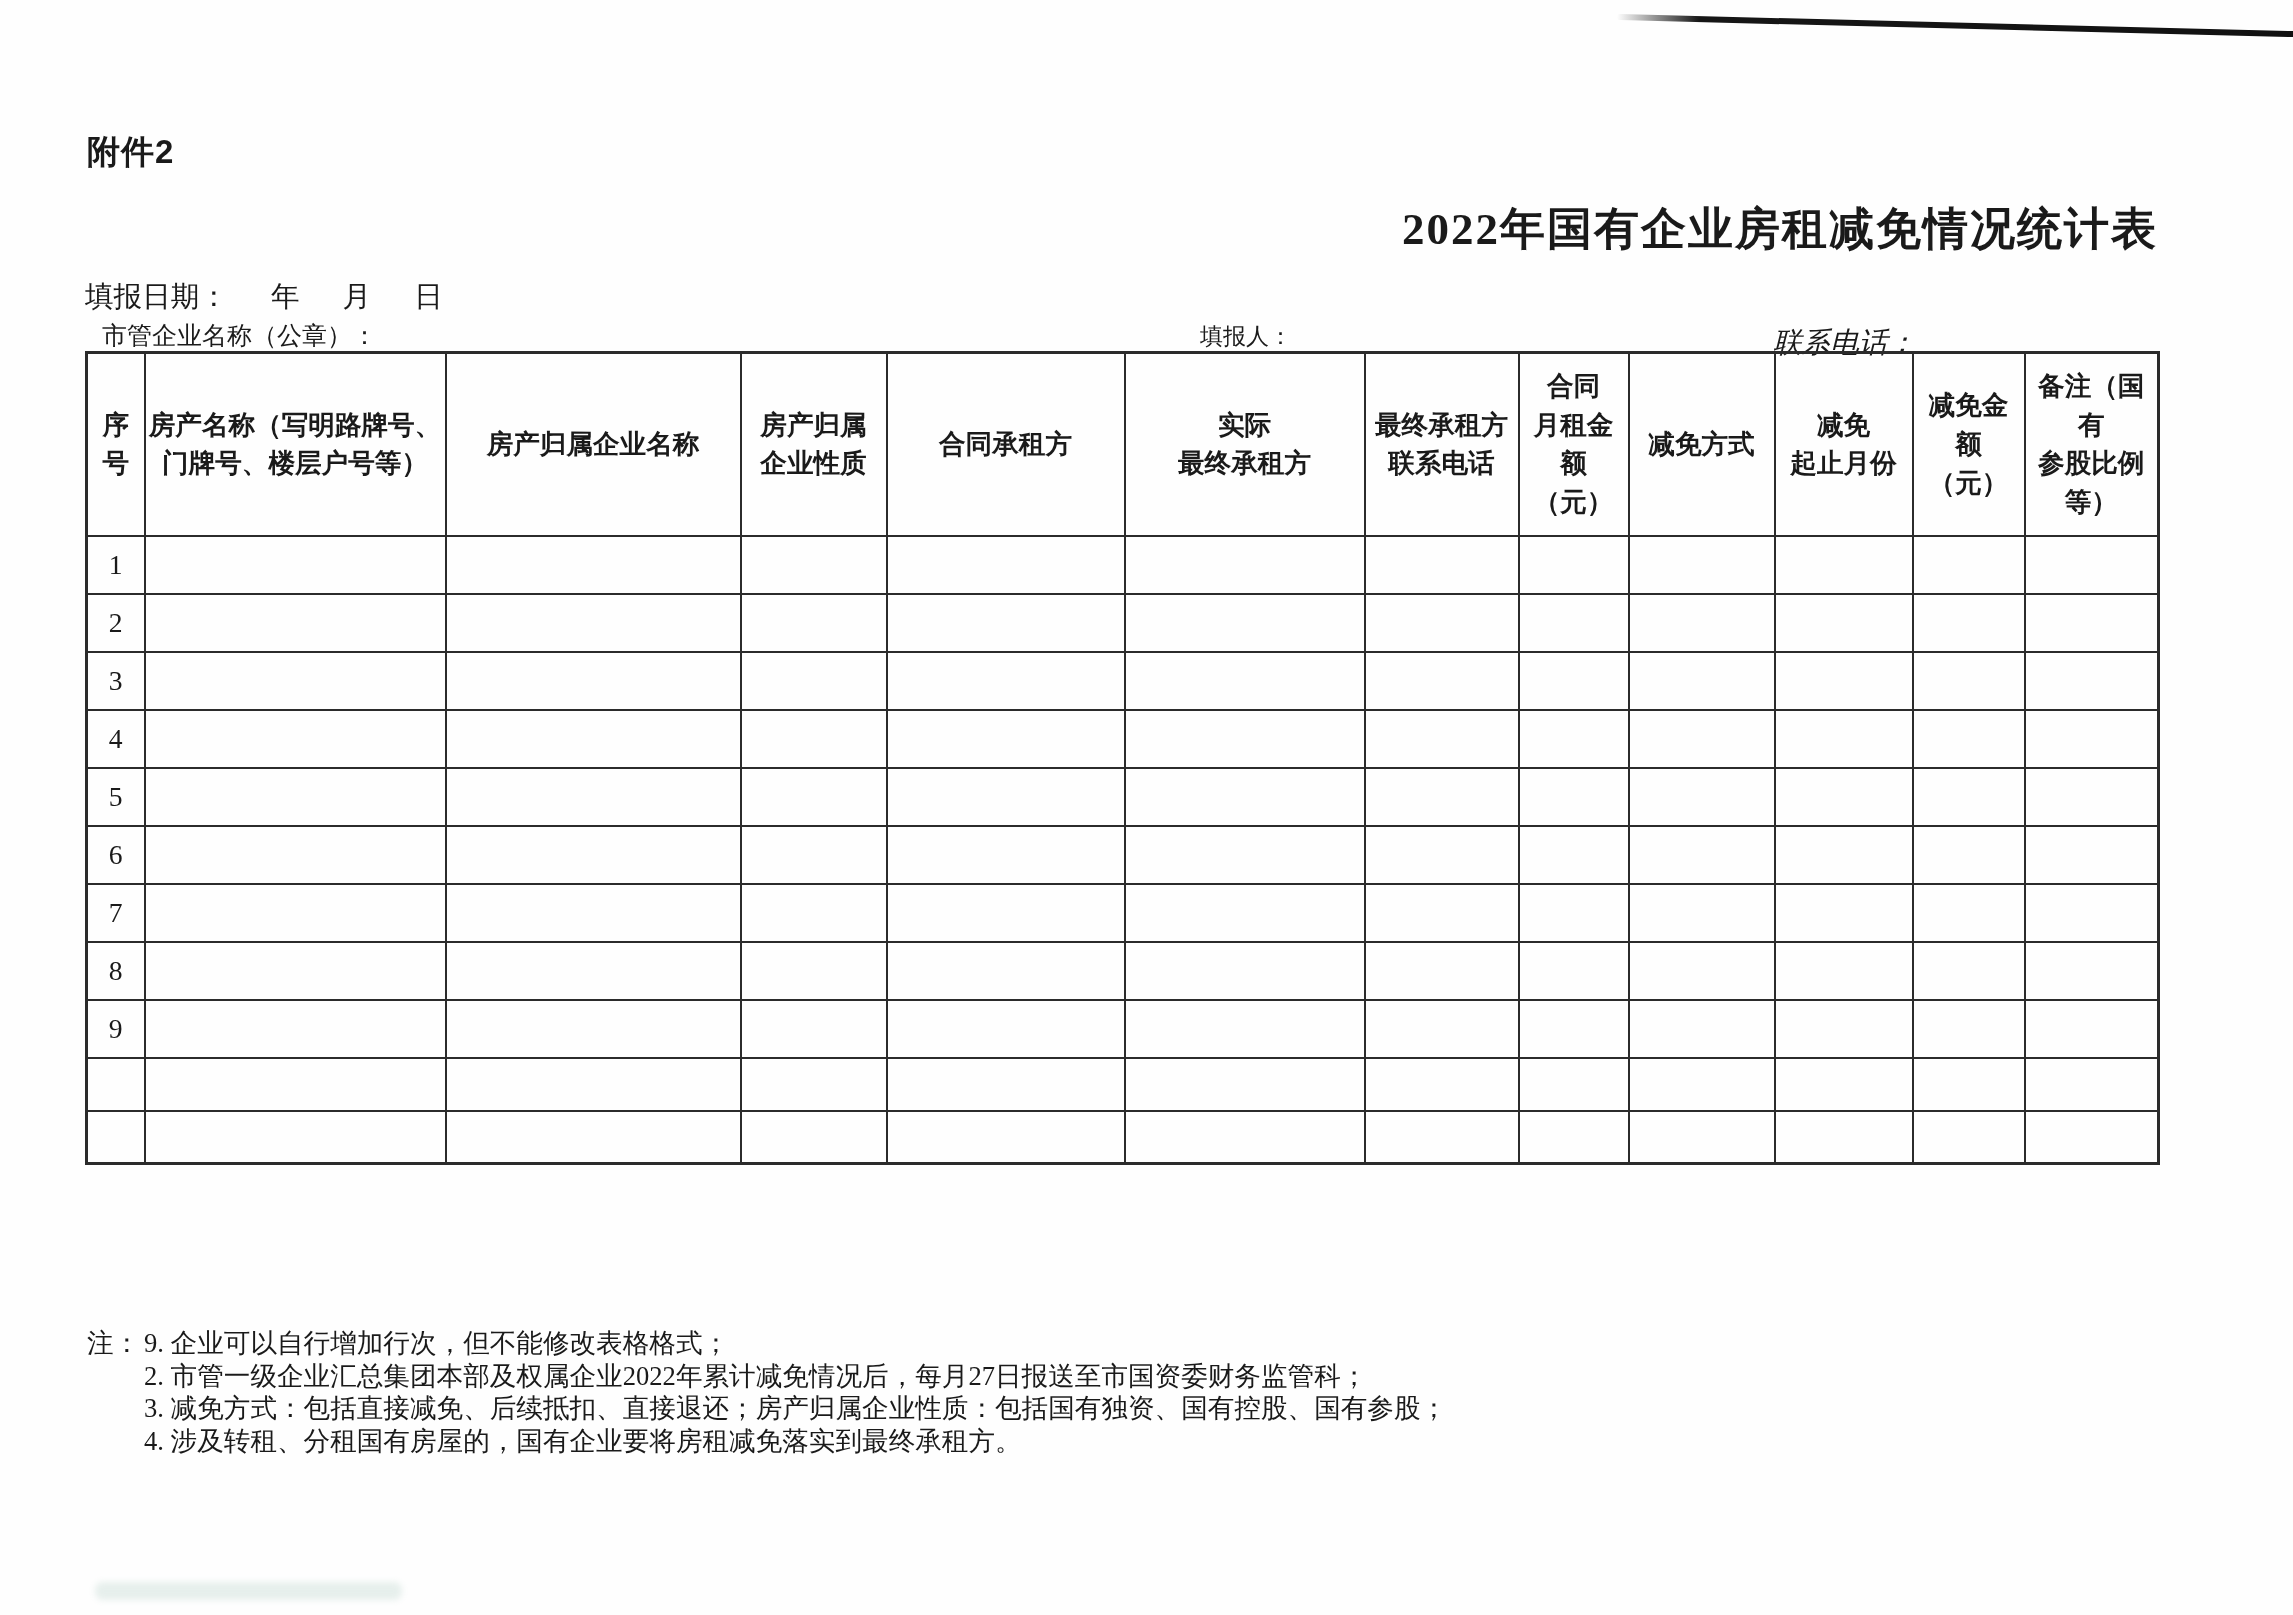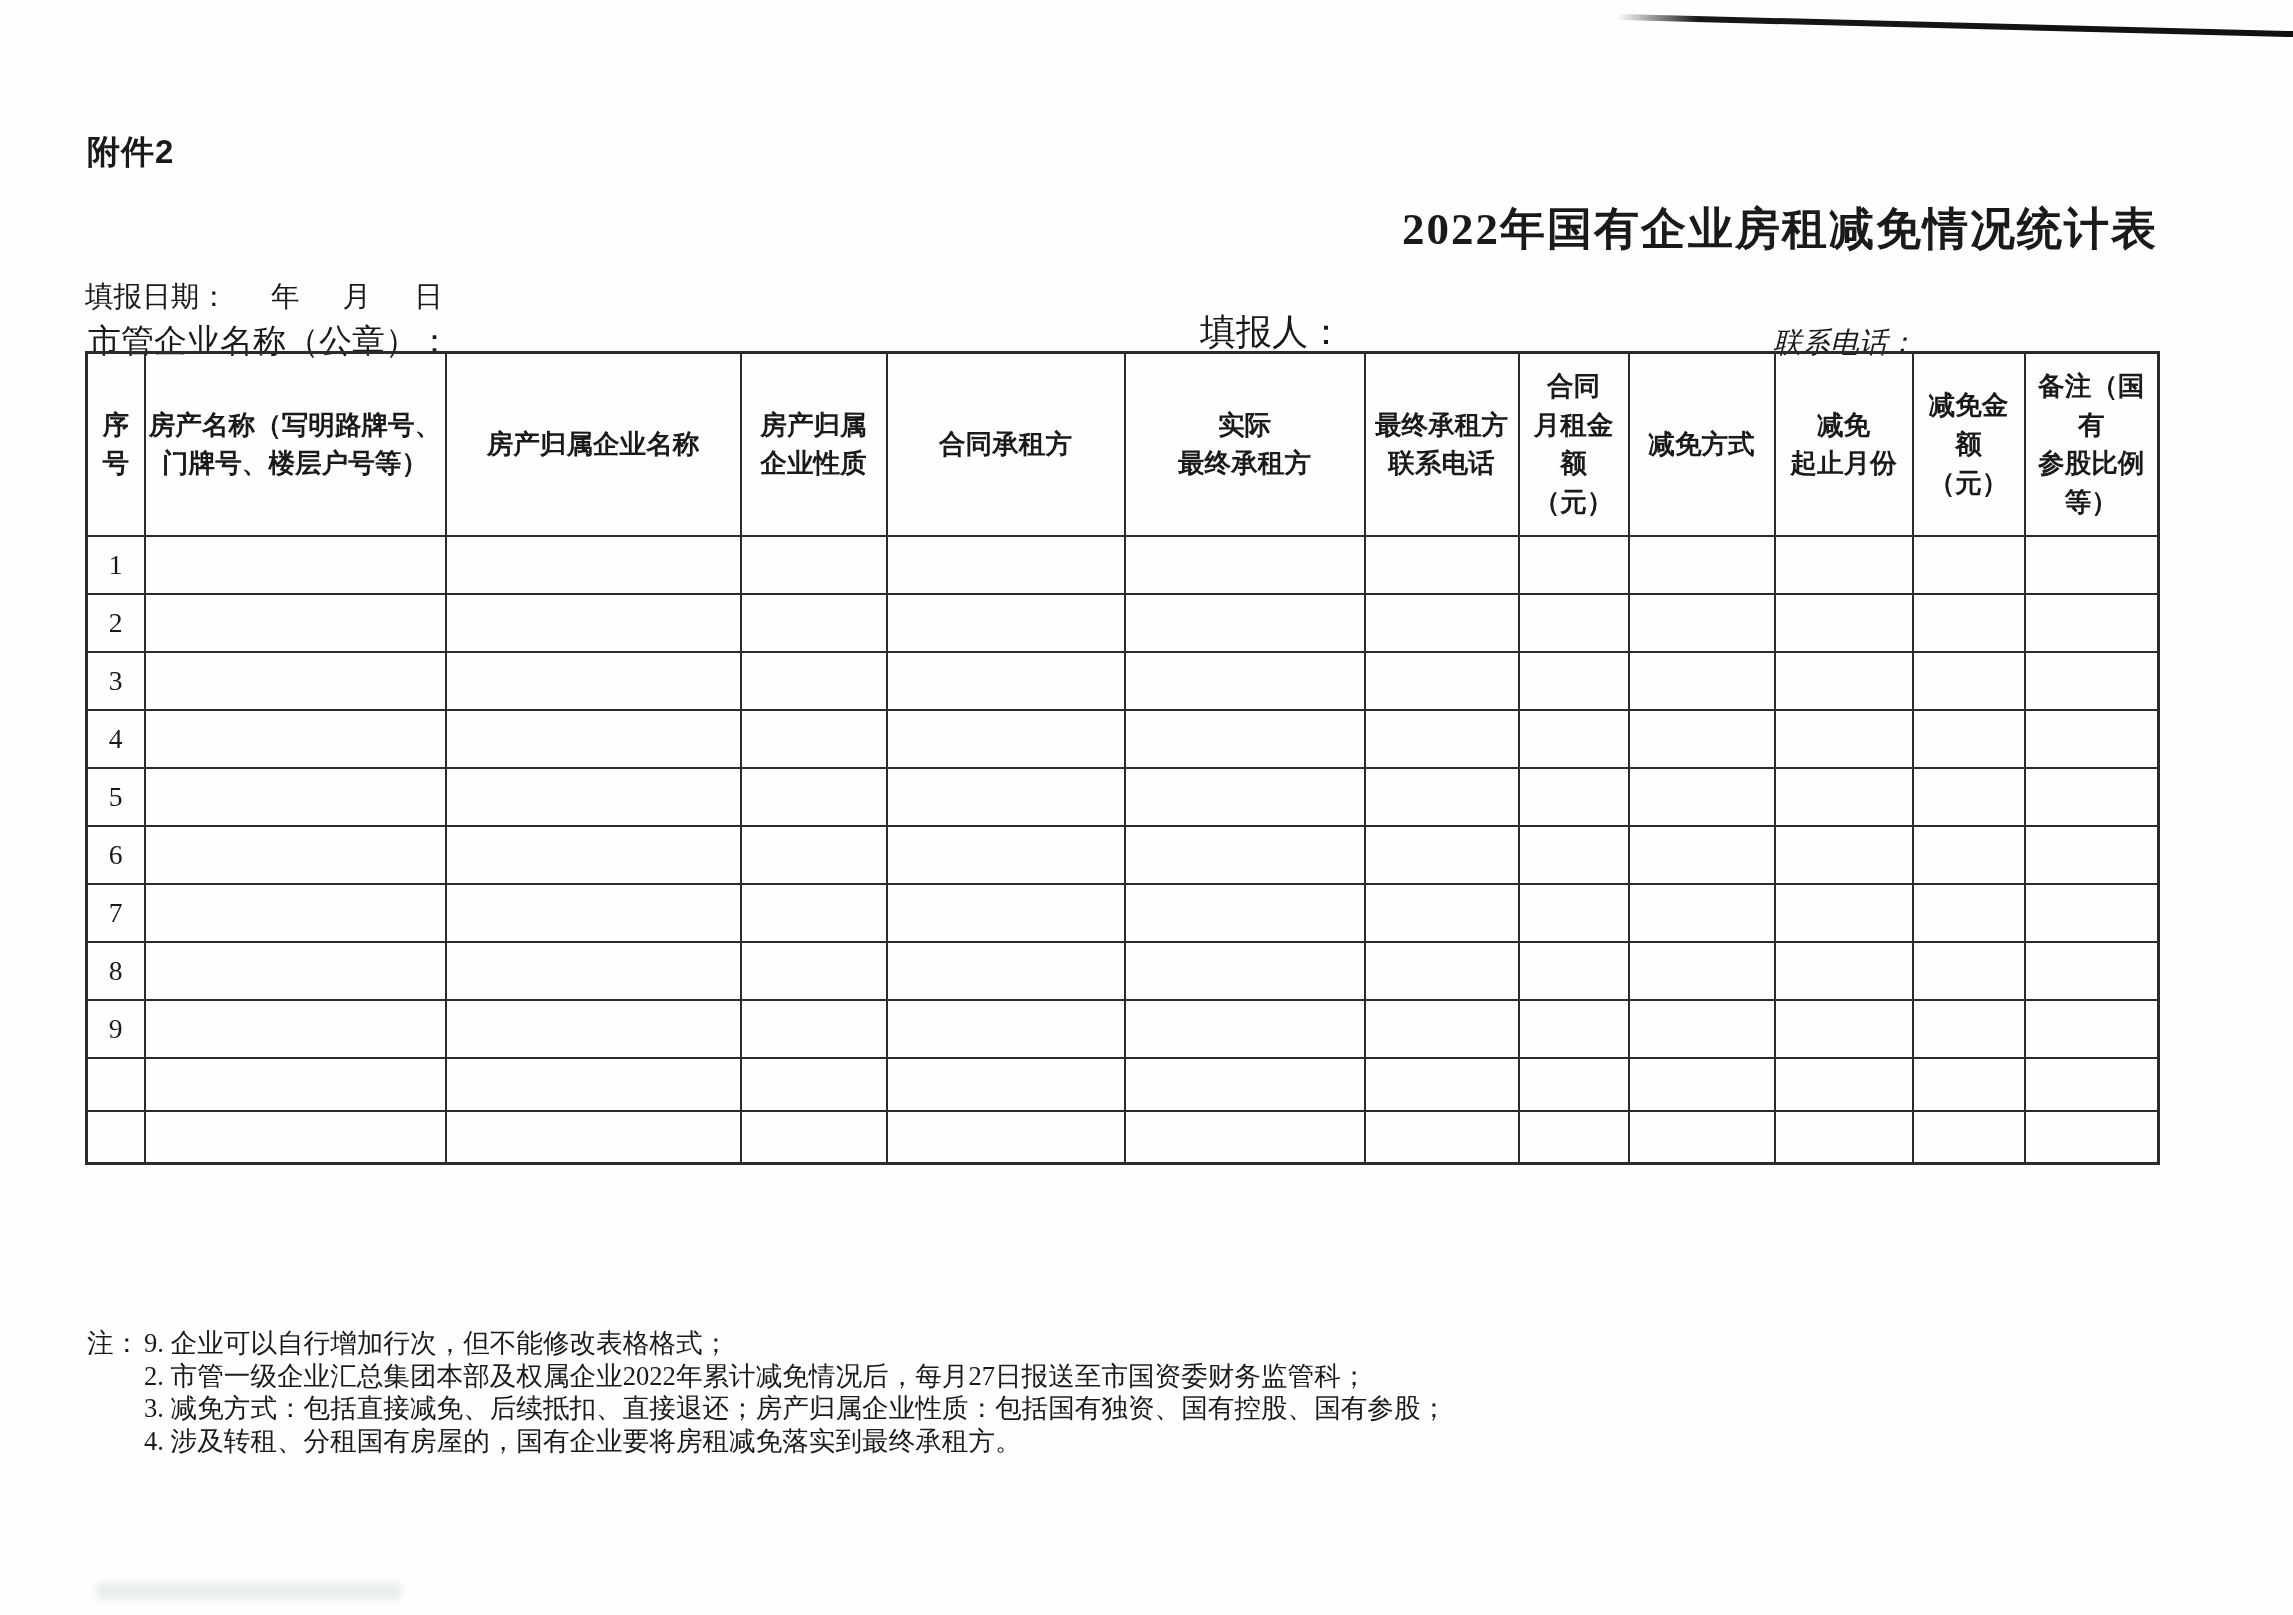--- a/index.html
+++ b/index.html
@@ -25,22 +25,22 @@
     font-family:"Liberation Sans","DejaVu Sans",sans-serif;font-weight:700;
   }
   .title{
     position:absolute;left:85px;top:199px;width:2073px;text-align:right;
     font-size:45px;font-weight:700;letter-spacing:2px;
   }
   .date-line{
     position:absolute;left:85px;top:277px;width:2073px;text-align:left;font-size:28.6px;
   }
   .date-line .date-field{margin-left:43px;}
-  .org-label{position:absolute;left:88px;top:319px;font-size:33px;}
-  .reporter-label{position:absolute;left:1200px;top:308px;font-size:36px;}
+  .org-label{position:absolute;left:102px;top:319px;font-size:25px;}
+  .reporter-label{position:absolute;left:1200px;top:321px;font-size:23px;}
   .phone-label{position:absolute;left:1773px;top:323px;font-size:28.6px;font-style:italic;}
   
   table.form{
     position:absolute;left:85px;top:351px;width:2073px;
     border-collapse:collapse;table-layout:fixed;
     border:3px solid #2b2b2b;
   }
   .form th,.form td{
     border:2px solid #2b2b2b;padding:0 3px;text-align:center;vertical-align:middle;
     overflow:hidden;

